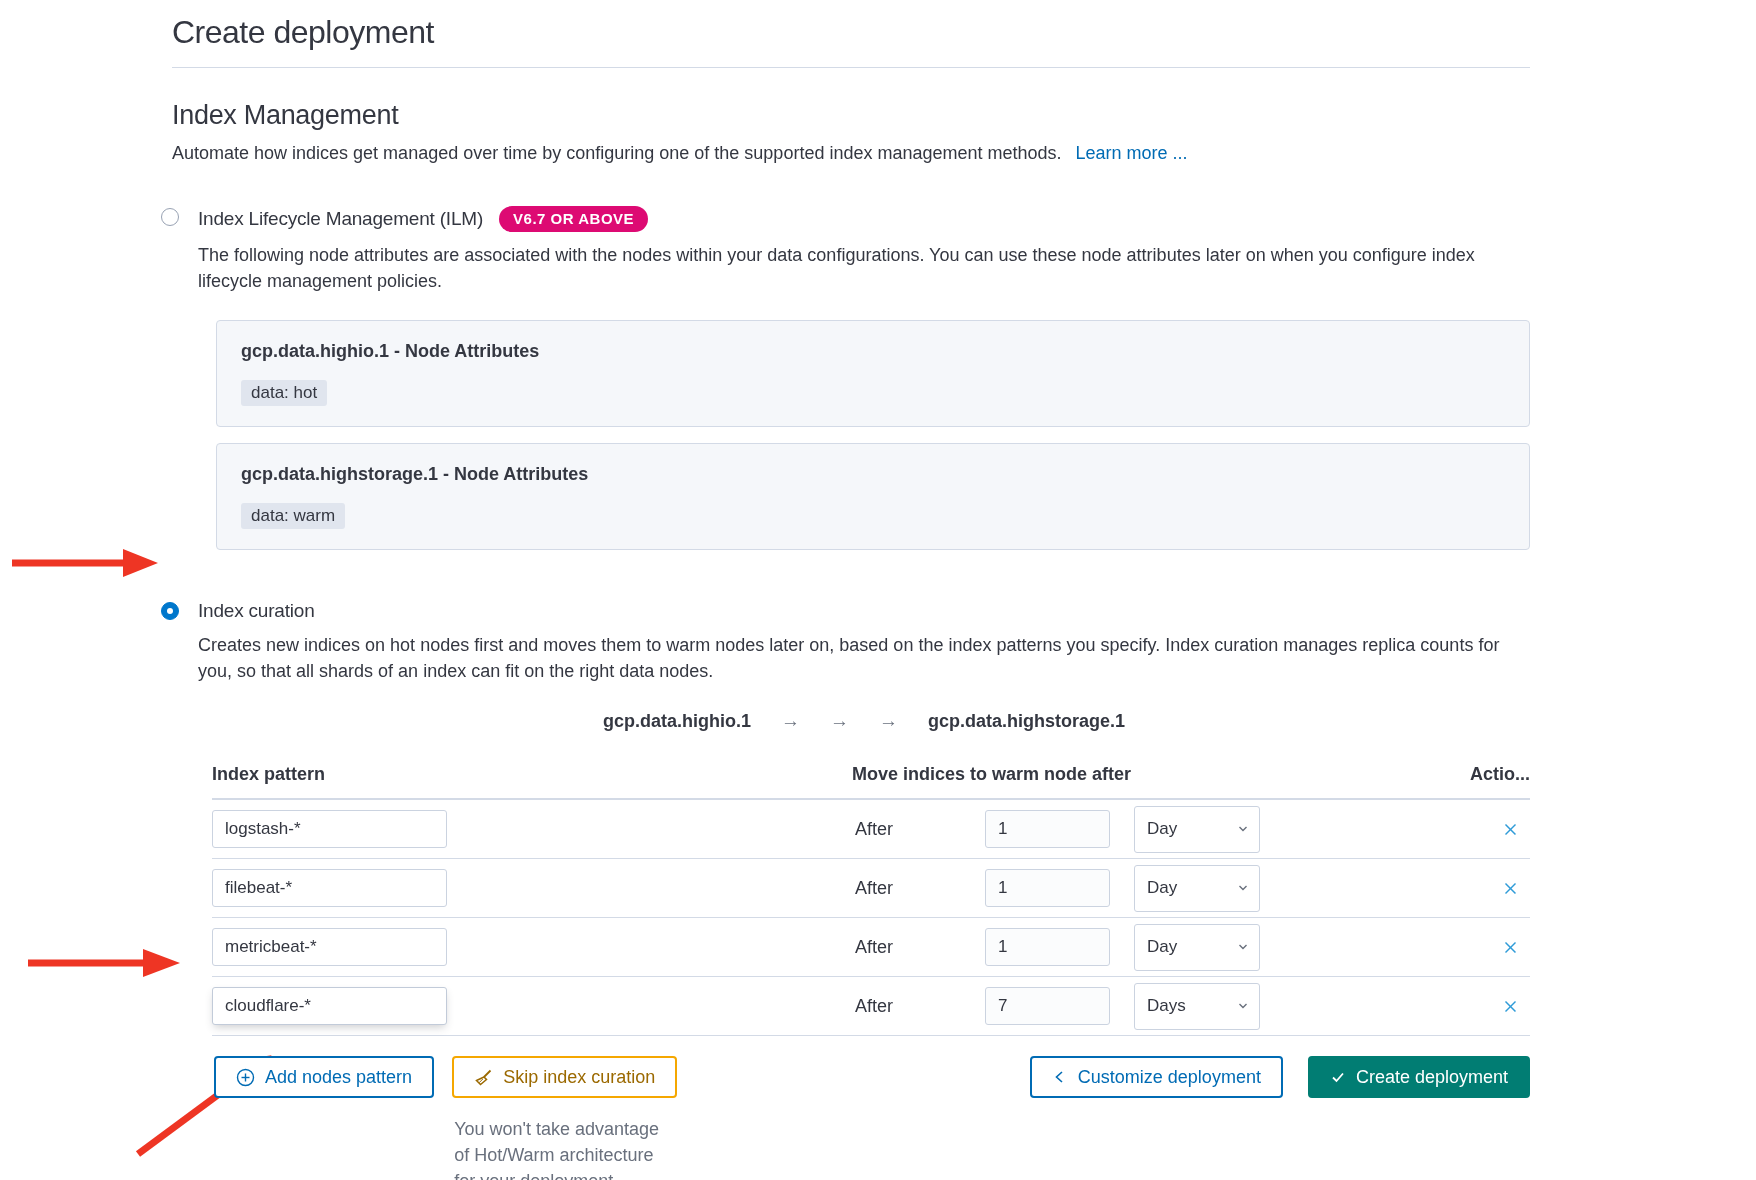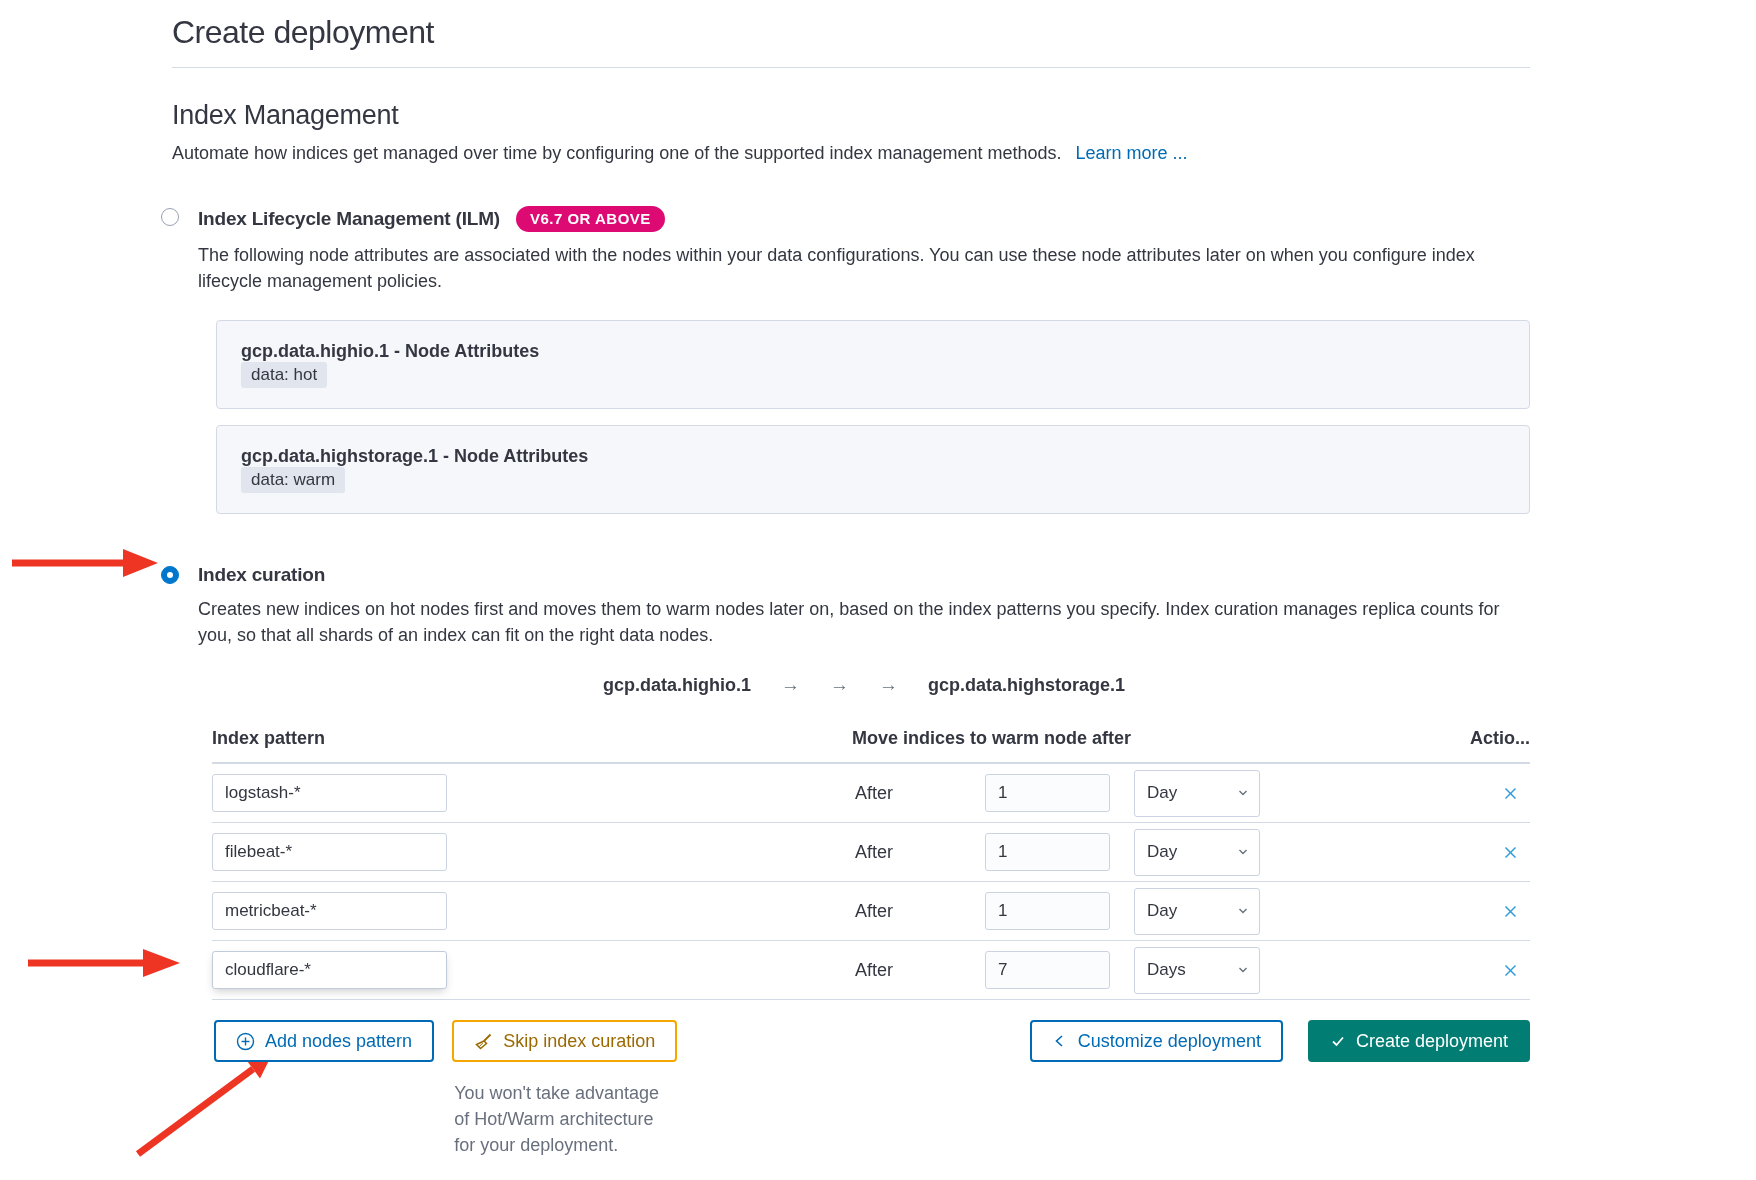--- a/index.html
+++ b/index.html
@@ -19,29 +19,29 @@
   a.learn-more{color:var(--primary_blue);text-decoration:none;margin-left:14px;cursor:pointer;}
 
   
   .option{display:flex;align-items:flex-start;margin-top:40px;}
   .option.curation{margin-top:50px;}
   .radio{flex:none;width:18px;height:18px;border-radius:50%;border:1px solid #98A2B3;background:#fff;margin:2px 0 0 -11px;position:relative;cursor:pointer;}
   .radio.selected{background:var(--radio_blue);border-color:var(--radio_blue);}
   .radio.selected::after{content:"";position:absolute;left:5px;top:5px;width:6px;height:6px;border-radius:50%;background:#fff;}
   .option-body{flex:1;margin-left:19px;min-width:0;}
   .option-title-row{display:flex;align-items:center;gap:16px;}
-  .option-title{font-size:19px;font-weight:700;letter-spacing:-0.2px;}
+  .option-title{font-size:19px;font-weight:400;letter-spacing:-0.2px;}
   .badge{background:var(--accent_pink);color:#fff;font-size:15px;font-weight:700;letter-spacing:0.5px;padding:4px 14px;border-radius:14px;line-height:18px;}
   .option-desc{font-size:18px;line-height:26px;margin:10px 0 0 0;max-width:1310px;}
 
   
   .node-box{background:var(--box_bg);border:1px solid var(--border_gray);border-radius:4px;padding:20px 24px 20px 24px;margin:26px 0 0 18px;}
   .node-box + .node-box{margin-top:16px;}
   .node-box-title{font-size:18px;font-weight:700;}
-  .node-tag{display:inline-block;background:var(--tag_bg);color:var(--text_primary);font-size:17px;padding:3px 10px;border-radius:3px;}
+  .node-tag{display:inline-block;margin-top:18px;background:var(--tag_bg);color:var(--text_primary);font-size:17px;padding:3px 10px;border-radius:3px;}
 
   
   .flow{display:flex;justify-content:center;align-items:center;gap:30px;margin-top:26px;font-size:18px;font-weight:700;}
   .flow .flow-arrow{font-weight:normal;color:var(--text_secondary);font-size:19px;}
 
   
   .curation-table{margin:32px 0 0 14px;width:1318px;}
   .thead{display:grid;grid-template-columns:640px 1fr 90px;align-items:end;font-size:18px;font-weight:700;padding-bottom:13px;border-bottom:2px solid var(--border_gray);}
   .thead .actions-h{text-align:right;}
   .trow{display:grid;grid-template-columns:235px 408px 130px 125px 24px 126px 1fr 40px;align-items:center;height:59px;border-bottom:1px solid var(--border_gray);}

